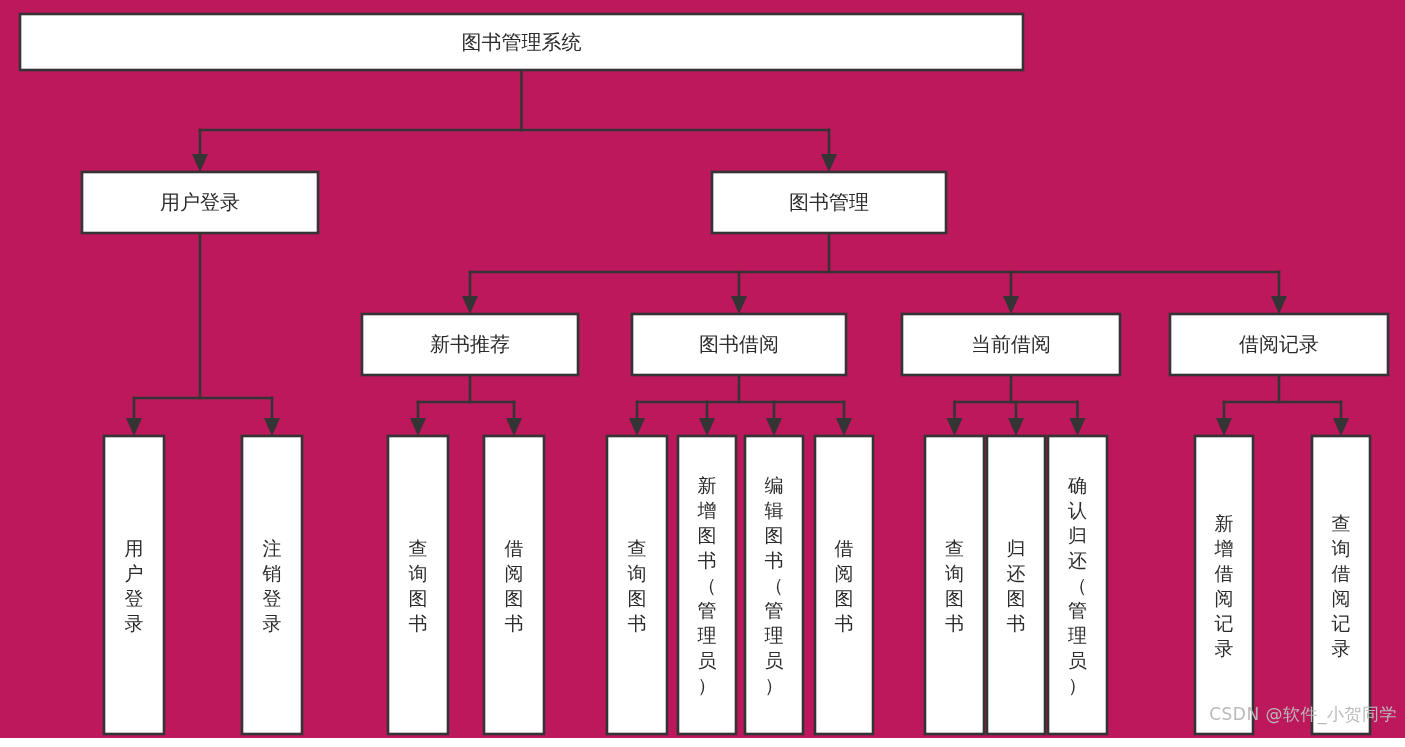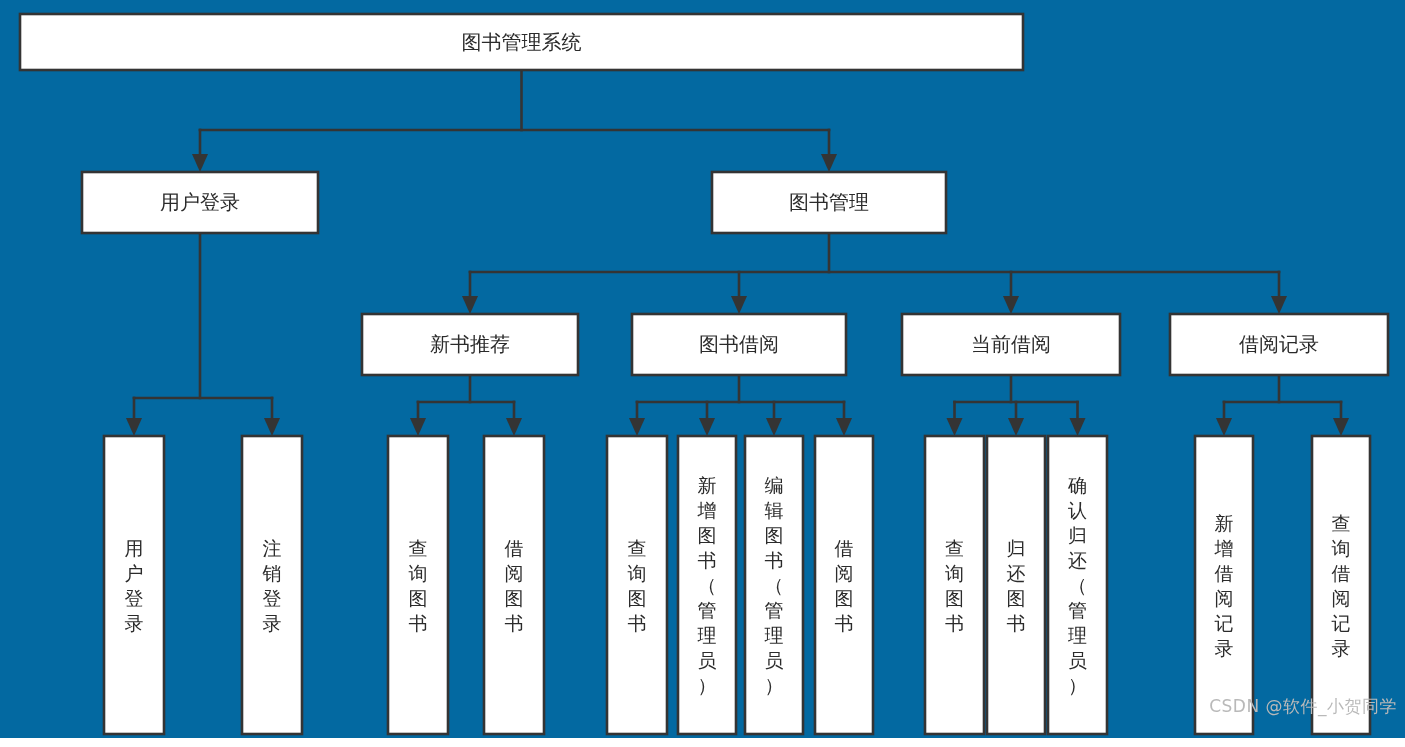--- a/index.html
+++ b/index.html
@@ -11,21 +11,21 @@
     width: 1405px;
     height: 747px;
     font-family: "DejaVu Sans", "Liberation Sans", sans-serif;
     overflow: hidden;
     position: relative;
   }
   #diagram-root {
     position: relative;
     width: 1405px;
     height: 738px;
-    background: #0369a1;
+    background: #be185d;
   }
   svg#flow {
     position: absolute;
     left: 0;
     top: 0;
     width: 1405px;
     height: 747px;
     display: block;
   }
   .node-box {
@@ -52,21 +52,21 @@
     fill: none;
     stroke-linecap: square;
   }
   .arrow-head {
     fill: #343434;
     stroke: none;
   }
   .watermark {
     position: absolute;
     right: 8px;
-    bottom: 20px;
+    bottom: 12px;
     font-family: "DejaVu Sans", "Liberation Sans", sans-serif;
     font-size: 17px;
     color: #b9b9b9;
     letter-spacing: 0.5px;
     white-space: nowrap;
     user-select: none;
   }
 </style>
 </head>
 <body>

